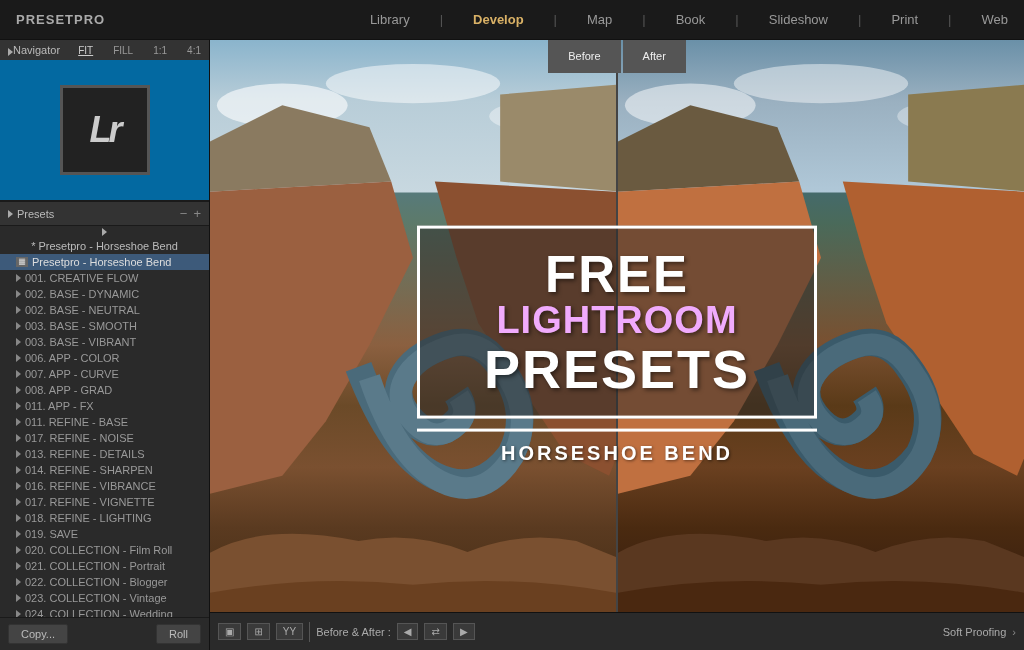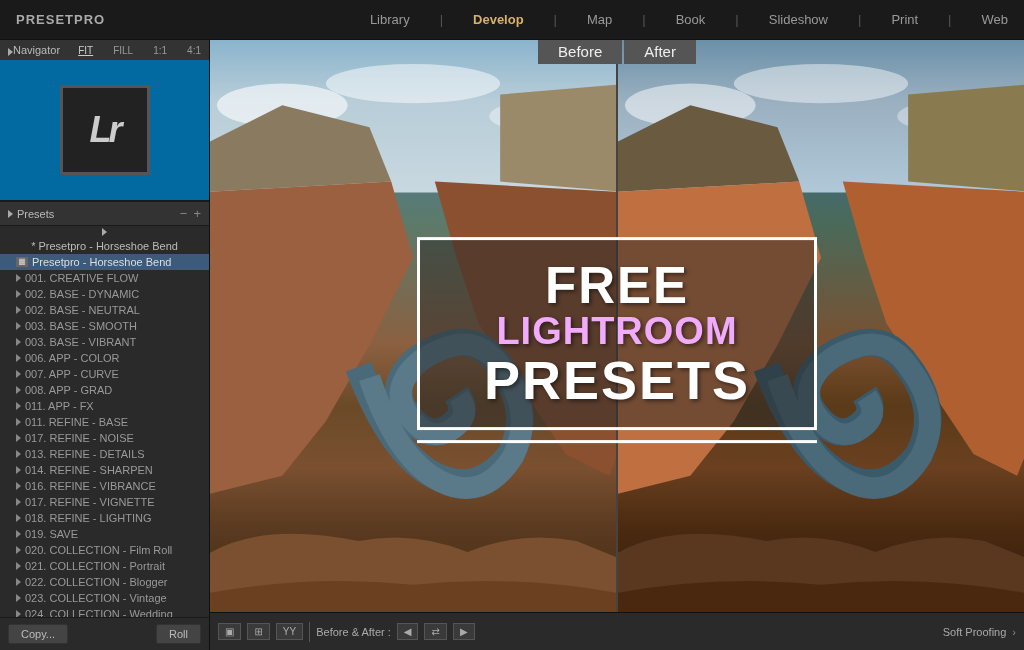--- a/index.html
+++ b/index.html
@@ -238,22 +238,22 @@
       right: 0;
       display: flex;
       justify-content: center;
       gap: 2px;
       z-index: 10;
       padding-top: 0;
     }
     .ba-tab {
       background: #333;
       color: #bbb;
-      font-size: 15px;
-      padding: 3px 20px;
+      font-size: 11px;
+      padding: 10px 20px;
       cursor: pointer;
       border-bottom: 1px solid #555;
       text-align: center;
     }
     .ba-tab.active {
       background: #555;
       color: #eee;
     }
 
     
@@ -655,20 +655,21 @@
         </svg>
       </div>
 
       <div id="overlay-container">
         <div id="overlay-box">
           <div id="overlay-free">FREE</div>
           <div id="overlay-lightroom">LIGHTROOM</div>
           <div id="overlay-presets">PRESETS</div>
         </div>
         <hr class="overlay-divider">
+        <div id="overlay-subtitle">HORSESHOE BEND</div>
       </div>
 
     </div>
 
     <div id="bottom-toolbar">
       <button class="toolbar-btn">▣</button>
       <button class="toolbar-btn">⊞</button>
       <button class="toolbar-btn">YY</button>
       <span class="toolbar-separator"></span>
       <span class="toolbar-label">Before &amp; After :</span>

